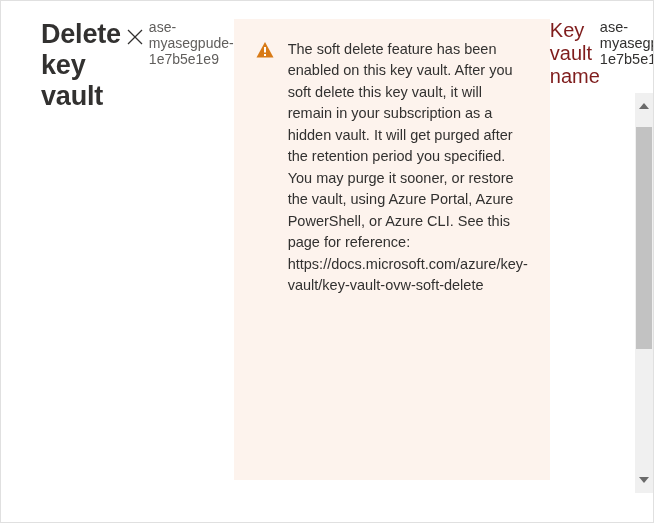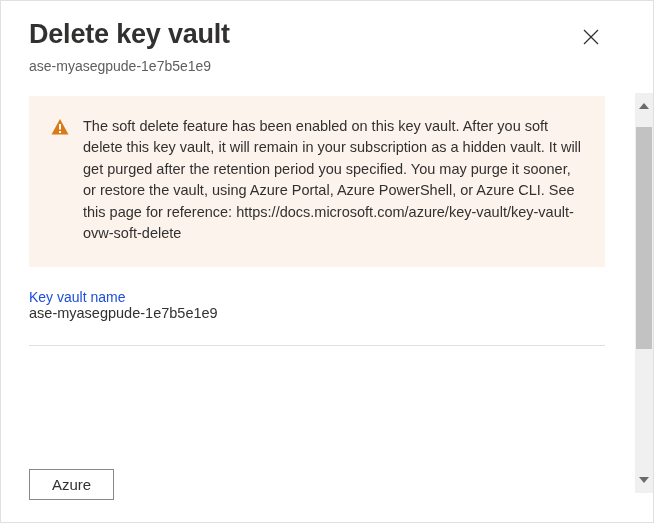--- a/index.html
+++ b/index.html
@@ -12,24 +12,24 @@
       background: #ffffff;
       width: 654px;
       height: 523px;
       overflow: hidden;
       position: relative;
       border: 1px solid #e0e0e0;
     }
     .panel {
       width: 628px;
       height: 100%;
-      padding: 18px 24px 20px 28px;
+      padding: 18px 24px 20px 40px;
       position: relative;
       display: flex;
-      flex-direction: column;
+      flex-direction: row;
     }
     .header {
       display: flex;
       justify-content: space-between;
       align-items: flex-start;
       margin-bottom: 4px;
     }
     .title {
       font-size: 27px;
       font-weight: 600;
@@ -67,22 +67,22 @@
     .warning-icon svg {
       width: 18px;
       height: 18px;
     }
     .warning-text {
       font-size: 14.5px;
       color: #323130;
       line-height: 1.48;
     }
     .field-label {
-      font-size: 14px;
-      color: #1d4ed8;
+      font-size: 20px;
+      color: #7f1d1d;
     }
     .field-value {
       font-size: 14.5px;
       color: #323130;
       margin-bottom: 24px;
     }
     .divider {
       border: none;
       border-top: 1px solid #e1dfdd;
       margin-bottom: 20px;

